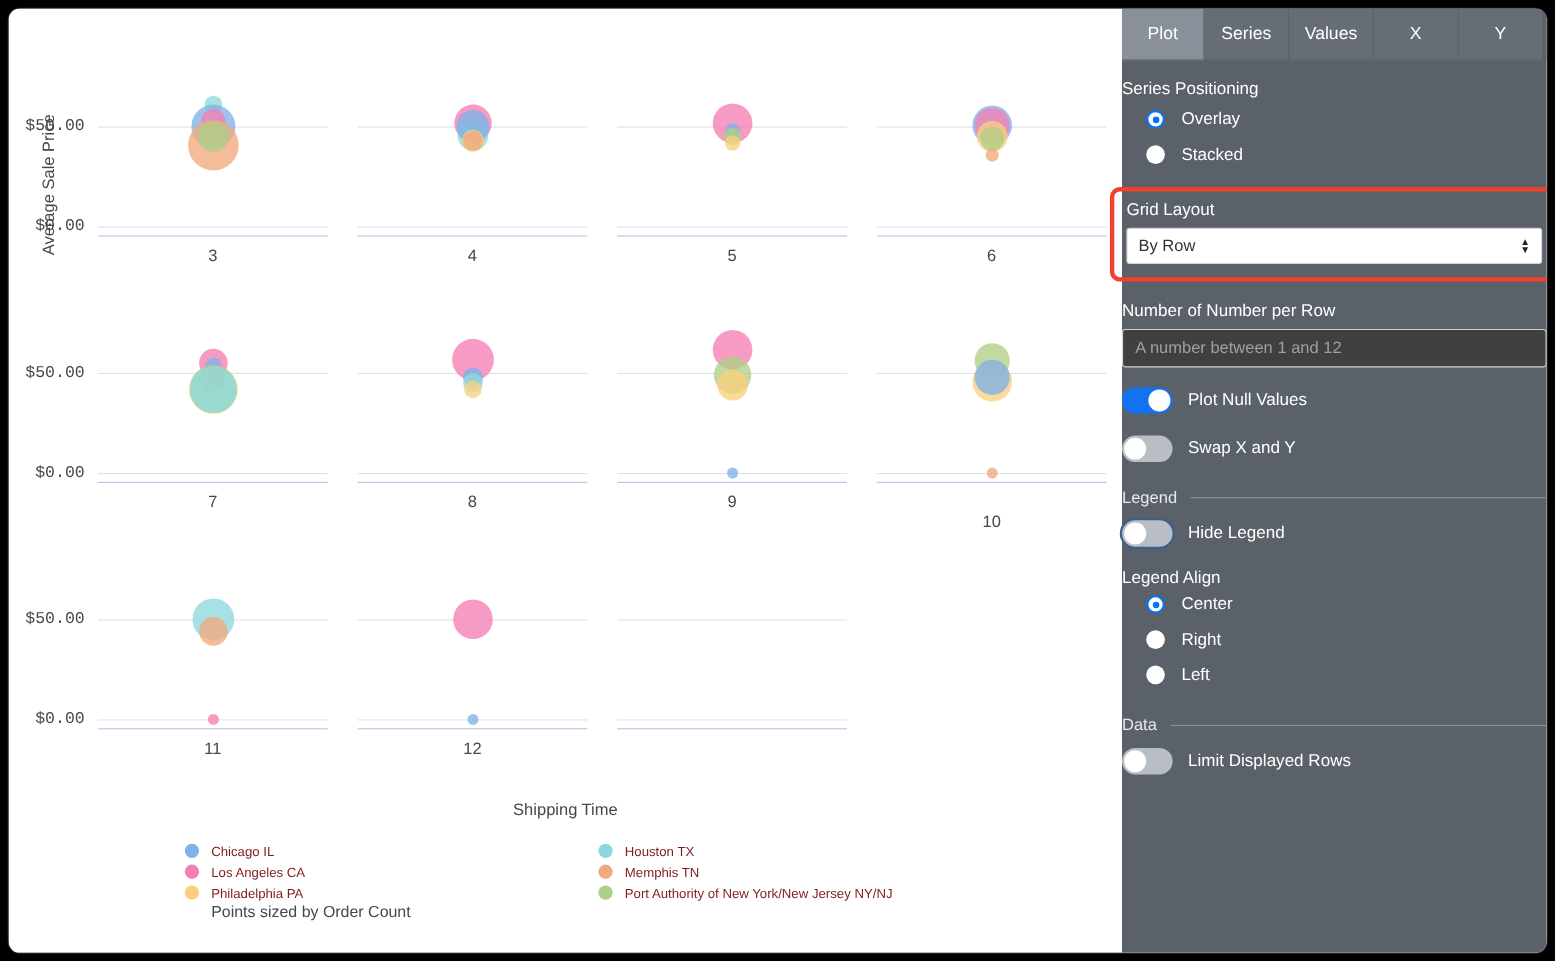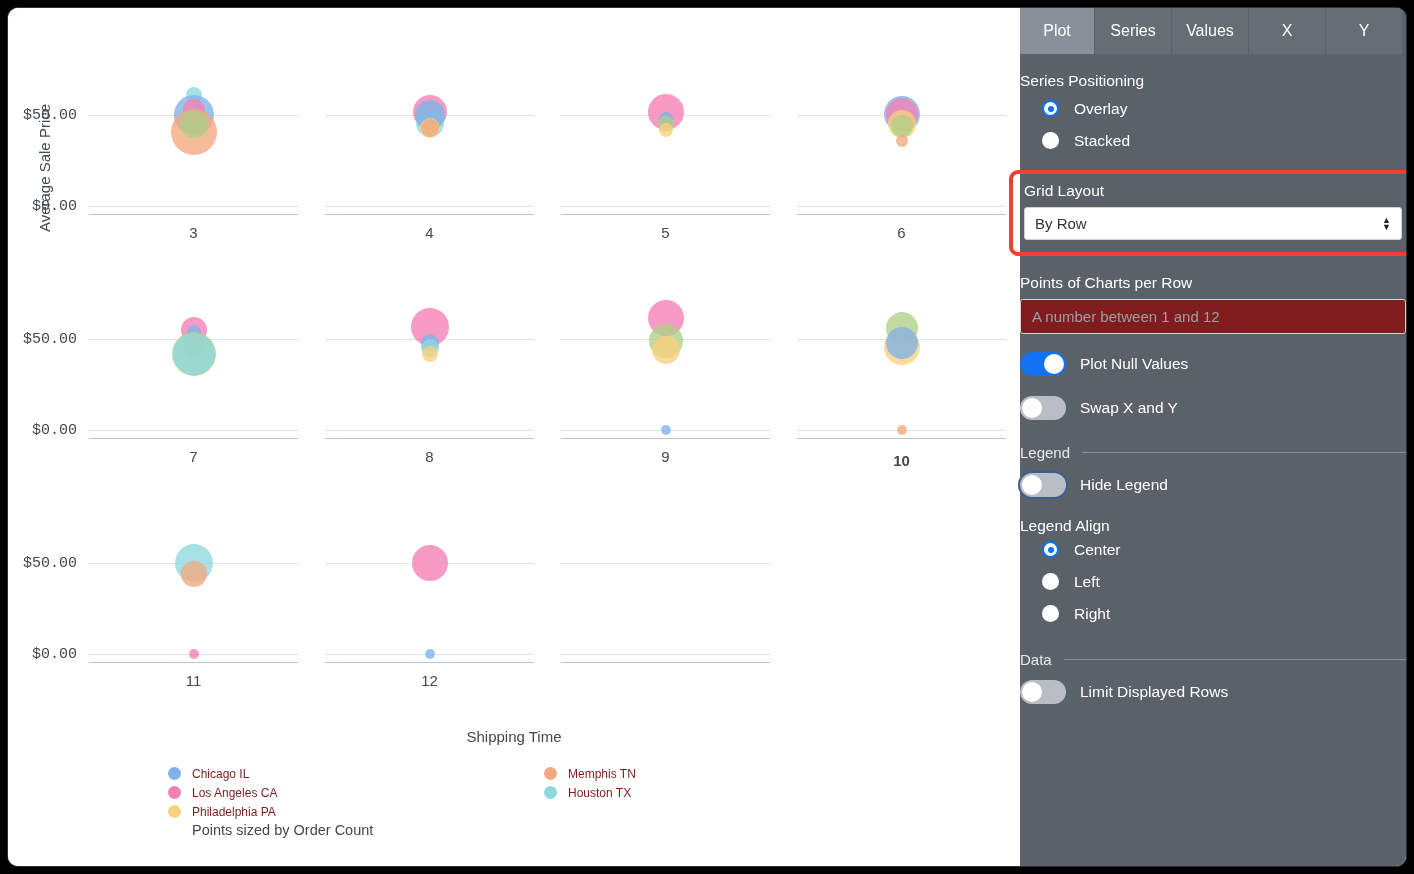--- a/index.html
+++ b/index.html
@@ -52,21 +52,21 @@
      border-radius:50%;background:#0b73f0;}
   .radio-lbl{font-size:15.5px;margin-left:15px;color:#fff;}
 
   .hl-box{position:relative;margin:6px -11px 0 -11px;padding:8px 11px 12px 11px;
      border:4px solid #f04130;border-radius:9px;}
   .fld-label{font-size:15.5px;color:#fff;margin:0 0 7px 0;}
   .select{height:31px;background:#fff;border:1px solid #d2d2d2;border-radius:3px;
      display:flex;align-items:center;padding:0 10px;color:#333;font-size:15px;
      justify-content:space-between;}
   .sel-arrows{font-size:12px;color:#222;line-height:1;}
-  .textin{height:33px;background:#7f1d1d;border:1px solid #d2d2d2;border-radius:3px;
+  .textin{height:33px;background:#404040;border:1px solid #d2d2d2;border-radius:3px;
      display:flex;align-items:center;padding:0 11px;color:#9aa0a6;font-size:15px;}
 
   .tog-row{display:flex;align-items:center;height:44px;}
   .tog{width:46px;height:24px;border-radius:12px;position:relative;flex:0 0 auto;}
   .tog.on{background:#1372f0;}
   .tog.off{background:#b9bec4;}
   .tog.off.ring{box-shadow:0 0 0 2px #3d5e8f;}
   .tog .knob{position:absolute;top:2px;width:20px;height:20px;border-radius:50%;background:#fff;}
   .tog.on .knob{left:24px;}
   .tog.off .knob{left:2px;}
@@ -166,21 +166,21 @@
           <div class="xtick" style="top: 154px;">9</div>
         </div>
         <div class="cell" style="left: 789px; top: 286px; width: 209px; height: 136px;">
           <div class="gl" style="top: 136px;"></div>
           <div class="gl" style="top: 45.3333px;"></div>
           <div class="axis" style="top: 144px;"></div>
           <div class="bub" style="left: 104.5px; top: 34.4533px; width: 32px; height: 32px; background: rgb(174, 208, 134); opacity: 0.78;"></div>
           <div class="bub" style="left: 104.5px; top: 52.5867px; width: 36px; height: 36px; background: rgb(250, 208, 126); opacity: 0.78;"></div>
           <div class="bub" style="left: 104.5px; top: 48.96px; width: 32px; height: 32px; background: rgb(126, 178, 232); opacity: 0.78;"></div>
           <div class="bub" style="left: 104.5px; top: 136px; width: 10px; height: 10px; background: rgb(242, 169, 126); opacity: 0.78;"></div>
-          <div class="xtick" style="top: 158px; font-weight: bold;">10</div>
+          <div class="xtick" style="top: 172px;">10</div>
         </div>
         <div class="cell" style="left: 81px; top: 510px; width: 209px; height: 136px;">
           <div class="gl" style="top: 136px;"></div>
           <div class="ytick" style="top: 136px;">$0.00</div>
           <div class="gl" style="top: 45.3333px;"></div>
           <div class="ytick" style="top: 45.3333px;">$50.00</div>
           <div class="axis" style="top: 144px;"></div>
           <div class="bub" style="left: 104.5px; top: 45.3333px; width: 38px; height: 38px; background: rgb(142, 216, 221); opacity: 0.78;"></div>
           <div class="bub" style="left: 104.5px; top: 56.2133px; width: 26px; height: 26px; background: rgb(242, 169, 126); opacity: 0.78;"></div>
           <div class="bub" style="left: 104.5px; top: 136px; width: 10px; height: 10px; background: rgb(245, 127, 180); opacity: 0.78;"></div>
@@ -214,26 +214,30 @@
             <span class="lg-txt">Los Angeles CA</span>
           </div>
           <div class="lg-row">
             <span class="lg-dot" style="background: rgb(250, 208, 126);"></span>
             <span class="lg-txt">Philadelphia PA</span>
           </div>
           <div class="lg-note">Points sized by Order Count</div>
         </div>
       <div class="lg-col" id="lg-right" style="left:536px;">
           <div class="lg-row">
+            <span class="lg-dot" style="background: rgb(142, 216, 221);"></span>
+            <span class="lg-txt">Houston TX</span>
+          </div>
+          <div class="lg-row">
             <span class="lg-dot" style="background: rgb(242, 169, 126);"></span>
             <span class="lg-txt">Memphis TN</span>
           </div>
           <div class="lg-row">
-            <span class="lg-dot" style="background: rgb(142, 216, 221);"></span>
-            <span class="lg-txt">Houston TX</span>
+            <span class="lg-dot" style="background: rgb(174, 208, 134);"></span>
+            <span class="lg-txt">Port Authority of New York/New Jersey NY/NJ</span>
           </div>
         </div>
     </div>
   </div>
 
   <div id="panel">
     <div id="tabs">
         <div class="tab active" style="width: 74px;">
           <span>Plot</span>
         </div>
@@ -269,21 +273,21 @@
         <div class="fld-label">Grid Layout</div>
         <div class="select">
           <span>By Row</span>
           <span class="sel-arrows">
               <span style="display:block;font-size:9px;line-height:7px;">▲</span>
               <span style="display:block;font-size:9px;line-height:7px;">▼</span>
             </span>
         </div>
       </div>
 
-      <div class="fld-label" style="margin-top:18px;">Points of Charts per Row</div>
+      <div class="fld-label" style="margin-top:18px;">Number of Number per Row</div>
       <div class="textin">
         <span>A number between 1 and 12</span>
       </div>
 
       <div id="main-toggles" style="margin-top:8px;">
           <div class="tog-row">
             <span class="tog on">
               <span class="knob"></span>
             </span>
             <span class="tog-lbl">Plot Null Values</span>
@@ -309,25 +313,25 @@
       </div>
 
       <div class="sec-title" style="margin:10px 0 6px 0;">Legend Align</div>
       <div id="la-radios">
           <div class="radio-row">
             <span class="radio sel"></span>
             <span class="radio-lbl">Center</span>
           </div>
           <div class="radio-row">
             <span class="radio"></span>
+            <span class="radio-lbl">Right</span>
+          </div>
+          <div class="radio-row">
+            <span class="radio"></span>
             <span class="radio-lbl">Left</span>
-          </div>
-          <div class="radio-row">
-            <span class="radio"></span>
-            <span class="radio-lbl">Right</span>
           </div>
         </div>
 
       <div class="grp">
         <span class="grp-t">Data</span>
         <span class="grp-line"></span>
       </div>
 
       <div class="tog-row">
         <span class="tog off">

